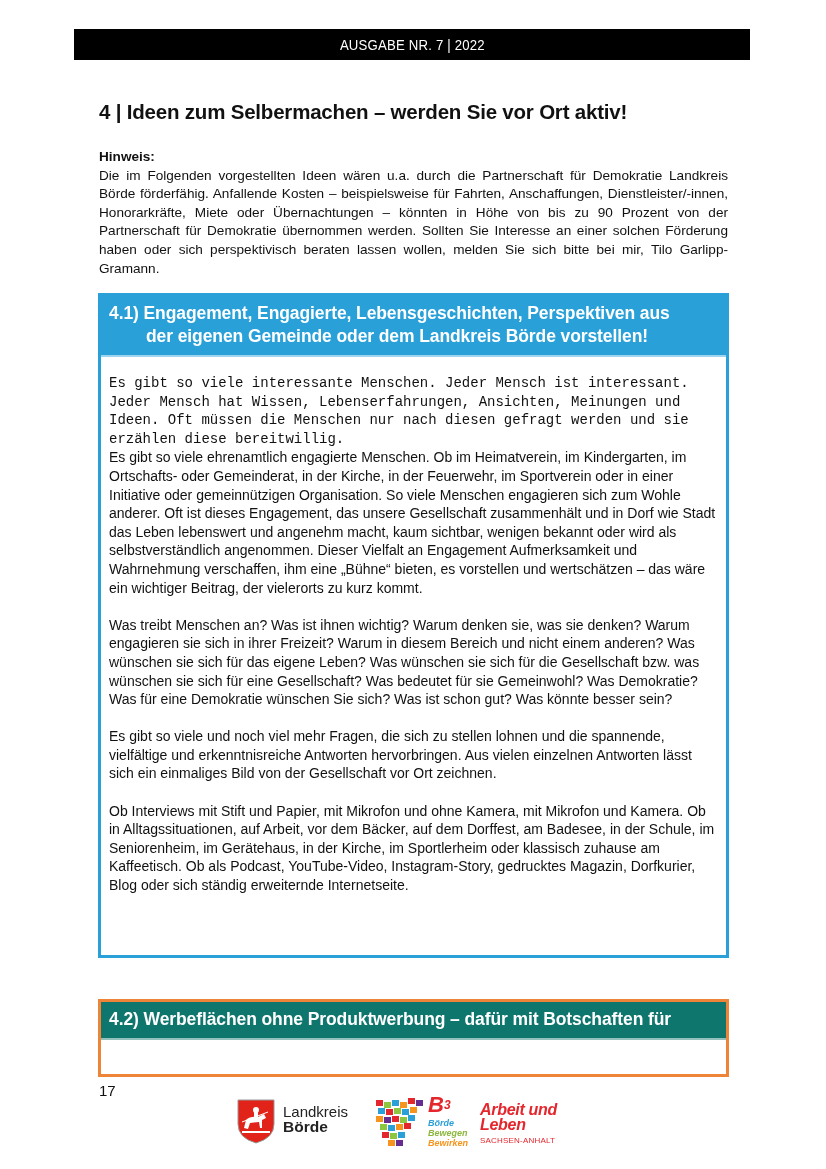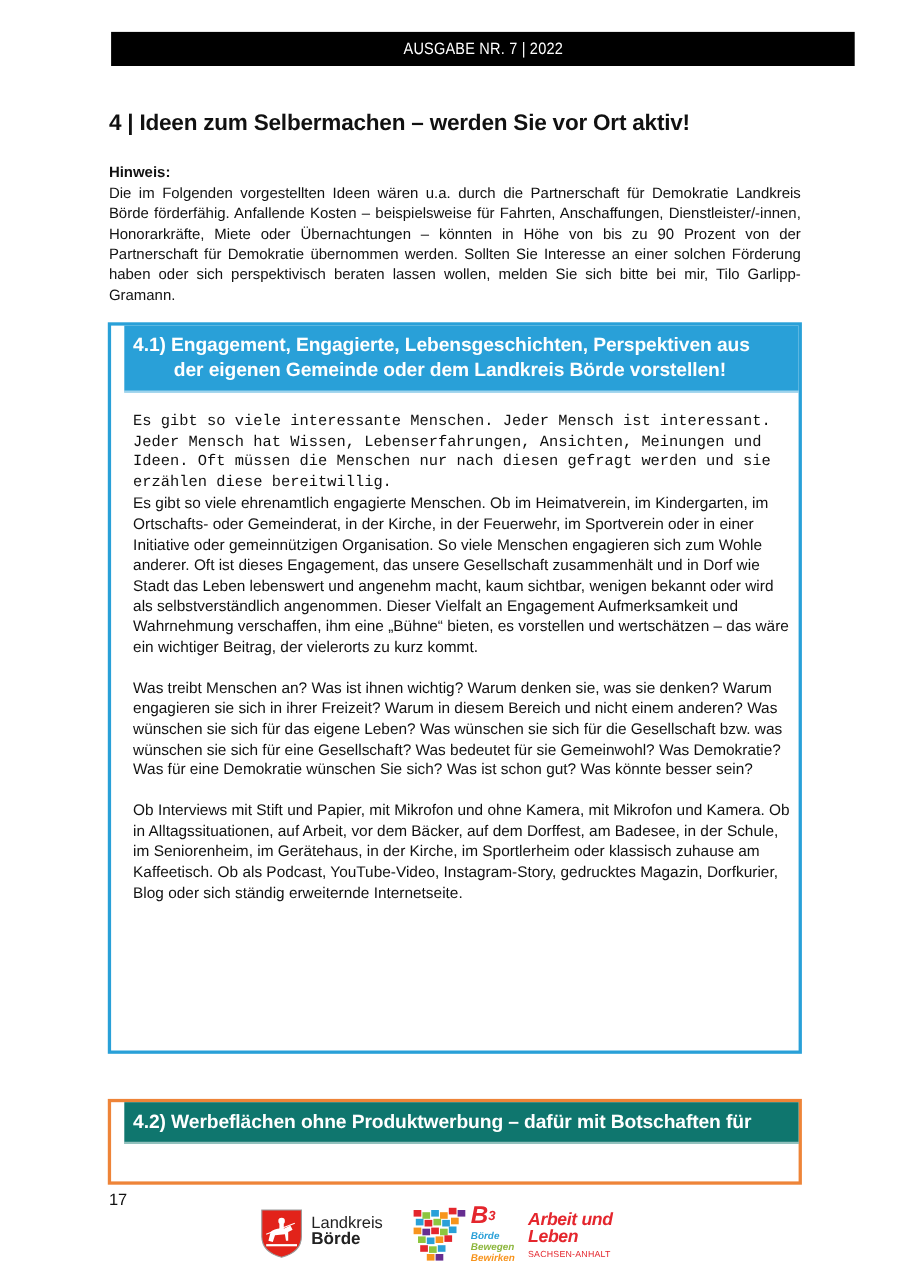--- a/index.html
+++ b/index.html
@@ -3,37 +3,37 @@
   <meta charset="utf-8">
   <style>
     * { margin: 0; padding: 0; box-sizing: border-box; }
     html, body { width: 826px; height: 1169px; background: #ffffff; }
     body { position: relative; font-family: "Liberation Sans", "DejaVu Sans", sans-serif; color: #111; overflow: hidden; }
 
     .issue-bar {
       position: absolute; left: 74px; top: 29px; width: 676px; height: 31px;
       background: #000; color: #fff; text-align: center;
       font-size: 15px; line-height: 31px; letter-spacing: 0.2px;
-      font-family: "Liberation Sans", sans-serif; transform-origin: center; margin-left: 27px;
+      font-family: "Liberation Sans", sans-serif; transform-origin: center;
     }
     .issue-bar span { display: inline-block; transform: scaleX(0.88); }
 
     .page-title {
       position: absolute; left: 99px; top: 100px; width: 640px;
       font-size: 20.5px; font-weight: bold; letter-spacing: -0.2px;
     }
 
     .hint {
       position: absolute; left: 99px; top: 148px; width: 629px;
       font-size: 13.6px; line-height: 18.6px; text-align: justify;
     }
     .hint-label { font-weight: bold; display: block; }
 
     .box {
-      position: absolute; left: 98px; width: 631px; border: 3px solid; background: #fff; padding-left: 12px;
+      position: absolute; left: 98px; width: 631px; border: 3px solid; background: #fff;
     }
     .box-blue { top: 293px; height: 665px; border-color: #29a0d8; }
     .box-orange { top: 999px; height: 78px; border-color: #ee8438; }
 
     .box-header {
       color: #fff; font-weight: bold; font-size: 17.5px; line-height: 23px;
       padding: 6px 8px 7px 8px; letter-spacing: -0.1px;
       border-bottom: 2px solid rgba(255,255,255,0.55);
     }
     .box-blue .box-header { background: #29a0d8; }
@@ -85,20 +85,21 @@
 <section class="box box-blue">
   <div class="box-header">
     <span>4.1)</span>
     <span>Engagement, Engagierte, Lebensgeschichten, Perspektiven aus</span>
     <span class="line2">der eigenen Gemeinde oder dem Landkreis Börde vorstellen!</span>
   </div>
   <div class="box-body">
     <p class="tight">Es gibt so viele interessante Menschen. Jeder Mensch ist interessant. Jeder Mensch hat Wissen, Lebenserfahrungen, Ansichten, Meinungen und Ideen. Oft müssen die Menschen nur nach diesen gefragt werden und sie erzählen diese bereitwillig.</p>
     <p>Es gibt so viele ehrenamtlich engagierte Menschen. Ob im Heimatverein, im Kindergarten, im Ortschafts- oder Gemeinderat, in der Kirche, in der Feuerwehr, im Sportverein oder in einer Initiative oder gemeinnützigen Organisation. So viele Menschen engagieren sich zum Wohle anderer. Oft ist dieses Engagement, das unsere Gesellschaft zusammenhält und in Dorf wie Stadt das Leben lebenswert und angenehm macht, kaum sichtbar, wenigen bekannt oder wird als selbstverständlich angenommen. Dieser Vielfalt an Engagement Aufmerksamkeit und Wahrnehmung verschaffen, ihm eine „Bühne“ bieten, es vorstellen und wertschätzen – das wäre ein wichtiger Beitrag, der vielerorts zu kurz kommt.</p>
     <p>Was treibt Menschen an? Was ist ihnen wichtig? Warum denken sie, was sie denken? Warum engagieren sie sich in ihrer Freizeit? Warum in diesem Bereich und nicht einem anderen? Was wünschen sie sich für das eigene Leben? Was wünschen sie sich für die Gesellschaft bzw. was wünschen sie sich für eine Gesellschaft? Was bedeutet für sie Gemeinwohl? Was Demokratie? Was für eine Demokratie wünschen Sie sich? Was ist schon gut? Was könnte besser sein?</p>
+    <p>Es gibt so viele und noch viel mehr Fragen, die sich zu stellen lohnen und die spannende, vielfältige und erkenntnisreiche Antworten hervorbringen. Aus vielen einzelnen Antworten lässt sich ein einmaliges Bild von der Gesellschaft vor Ort zeichnen.</p>
     <p>Ob Interviews mit Stift und Papier, mit Mikrofon und ohne Kamera, mit Mikrofon und Kamera. Ob in Alltagssituationen, auf Arbeit, vor dem Bäcker, auf dem Dorffest, am Badesee, in der Schule, im Seniorenheim, im Gerätehaus, in der Kirche, im Sportlerheim oder klassisch zuhause am Kaffeetisch. Ob als Podcast, YouTube-Video, Instagram-Story, gedrucktes Magazin, Dorfkurier, Blog oder sich ständig erweiternde Internetseite.</p>
   </div>
 </section>
 
 <section class="box box-orange">
   <div class="box-header">
     <span>4.2)</span>
     <span>Werbeflächen ohne Produktwerbung – dafür mit Botschaften für</span>
   </div>
 </section>

